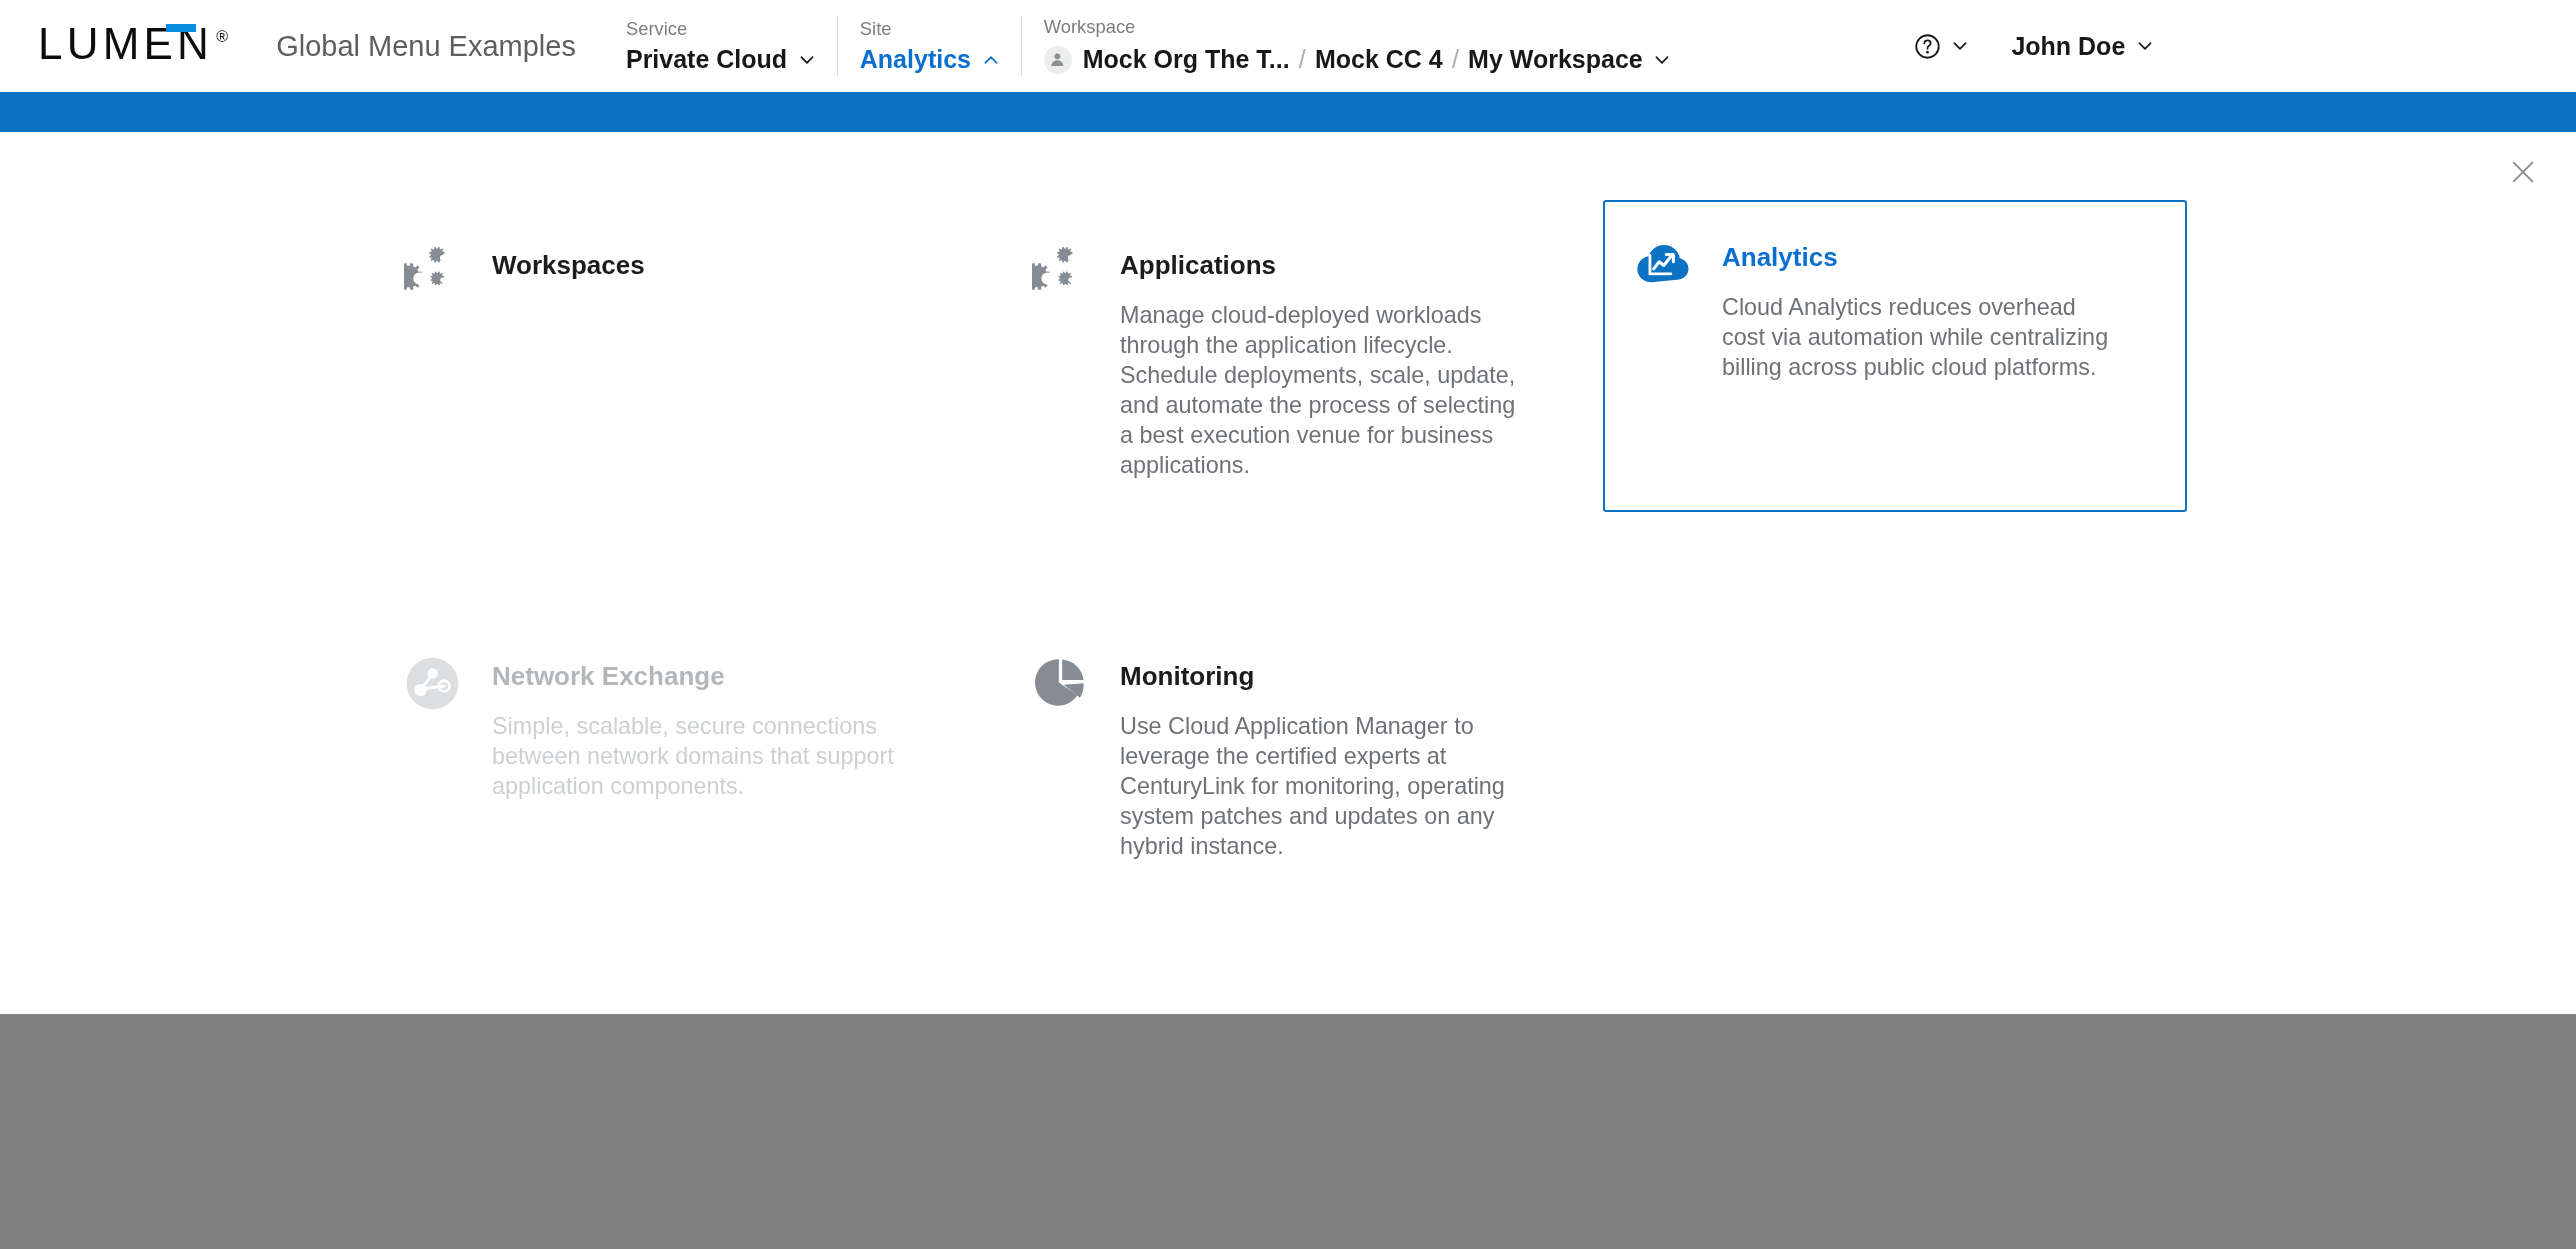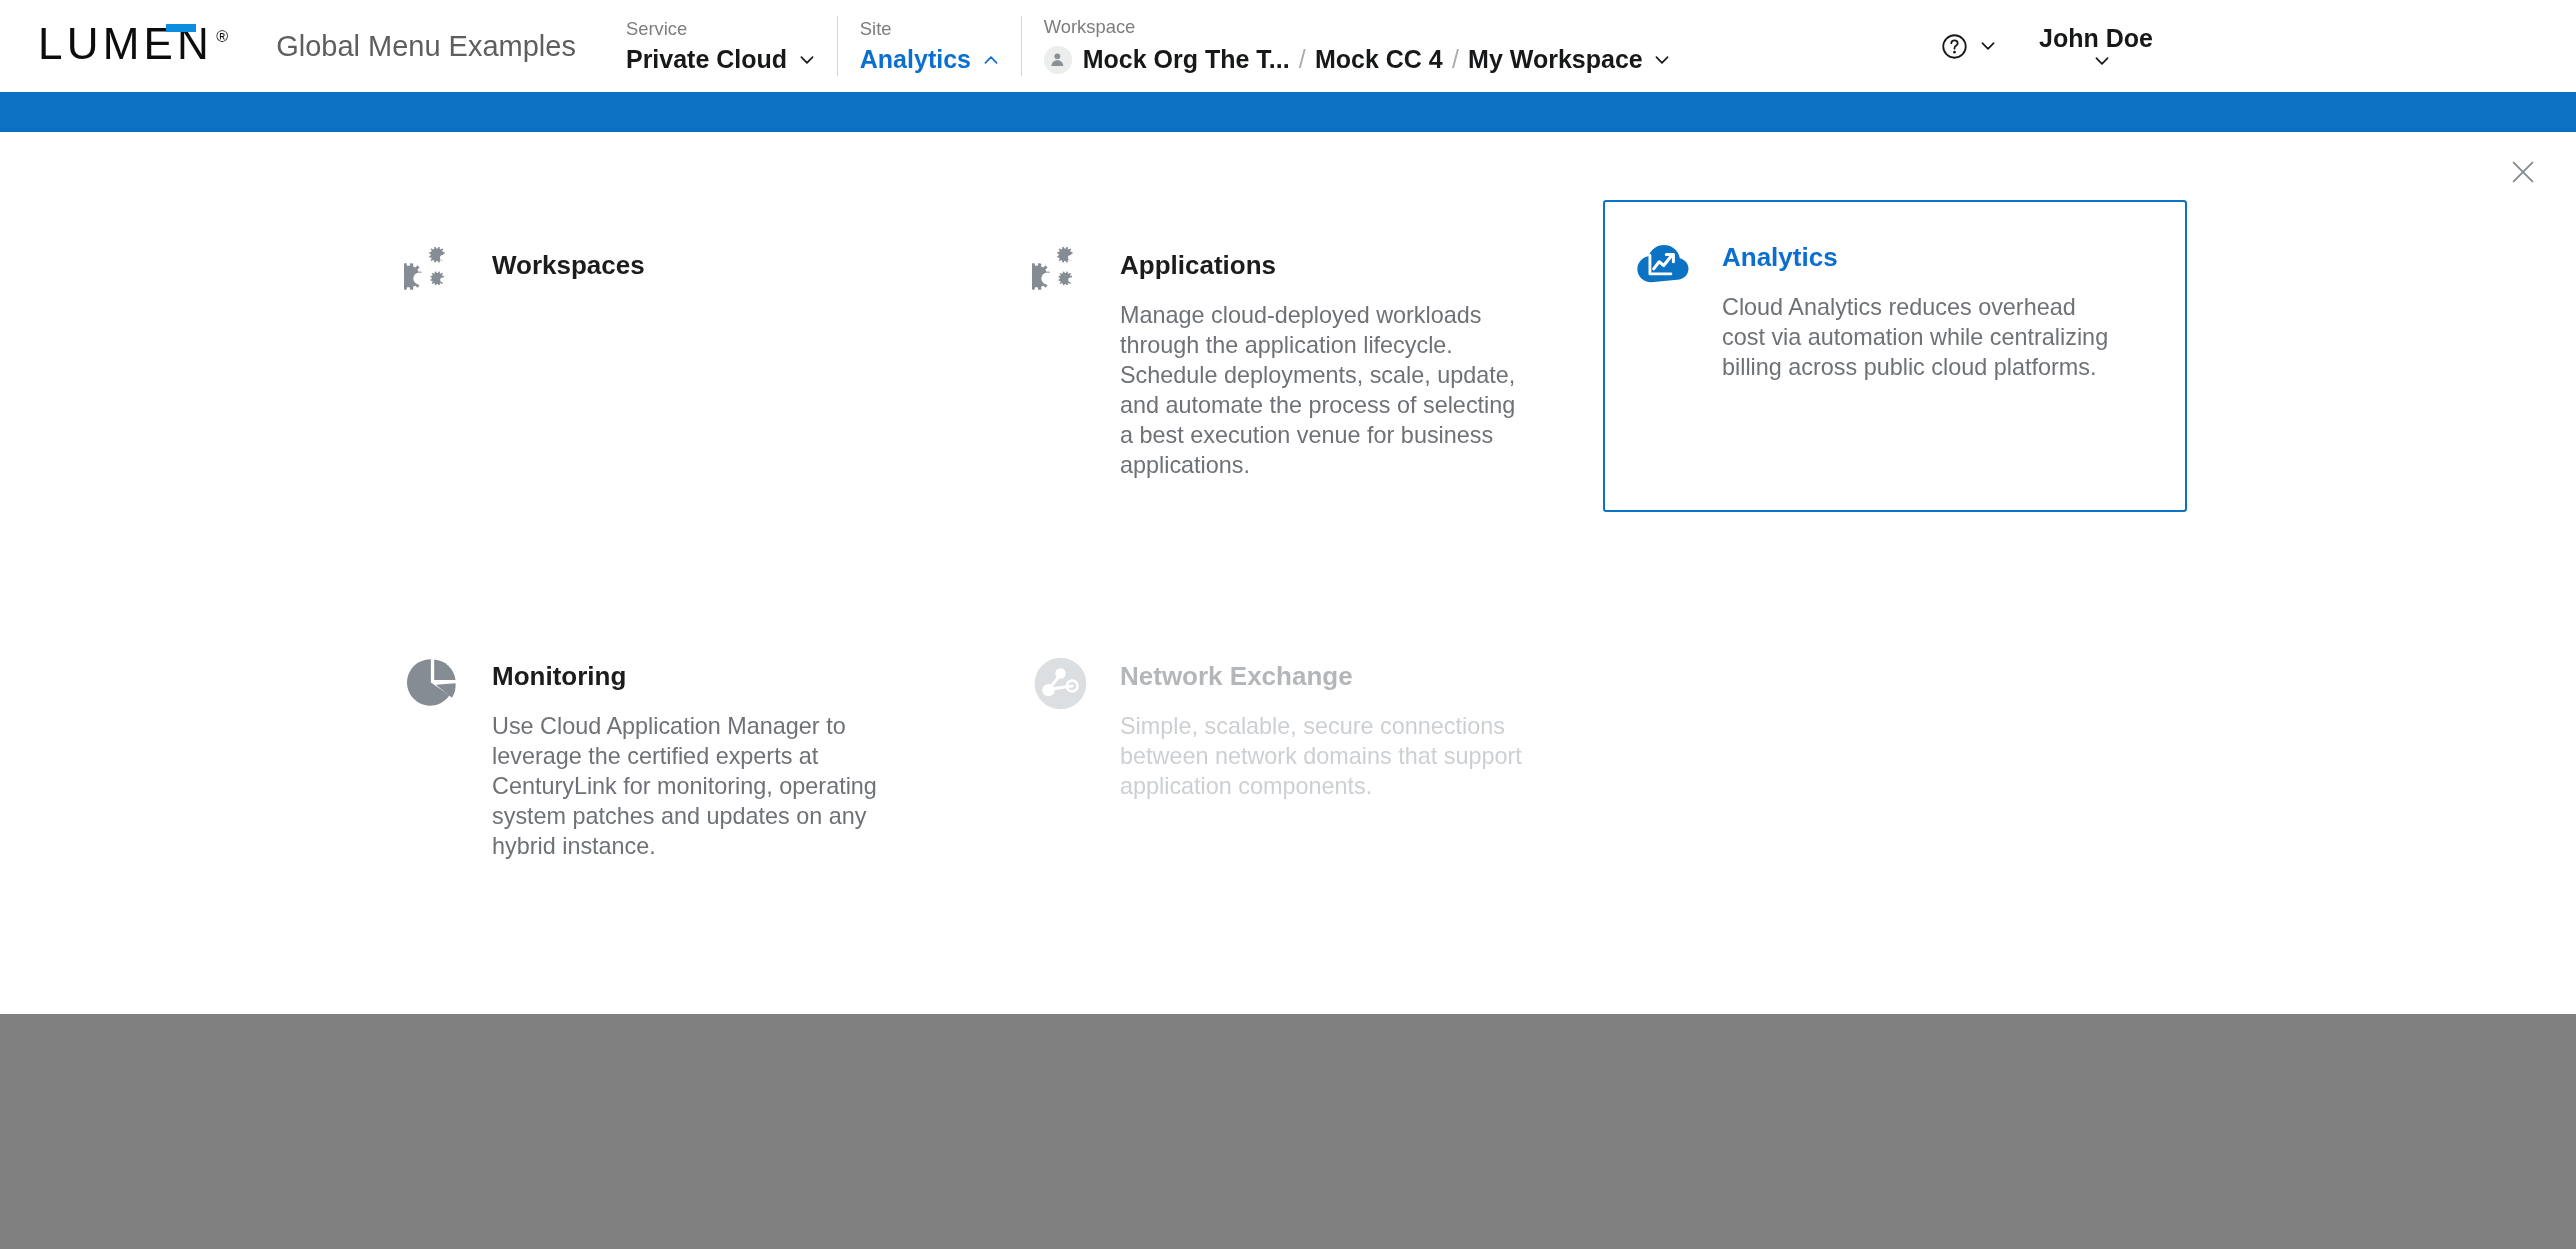--- a/index.html
+++ b/index.html
@@ -151,21 +151,20 @@
     margin-right: 43px;
   }
   .help-icon { width: 27px; height: 27px; display:block; }
   .user-group {
     display: flex;
     align-items: center;
     font-size: 25px;
     font-weight: 700;
     color: #16181a;
     white-space: nowrap;
-    flex-direction: column;
   }
 
   
   .blue-bar {
     position: absolute;
     top: 92px; left: 0;
     width: 2576px;
     height: 40px;
     background: #0b72c4;
   }
@@ -425,46 +424,46 @@
         </svg>
       </div>
       <div class="card-body">
         <div class="card-title blue">Analytics</div>
         <div class="card-desc narrow3">Cloud Analytics reduces overhead cost via automation while centralizing billing across public cloud platforms.</div>
       </div>
     </div>
 
     <div class="card" style="margin-top:77px;">
       <div class="card-icon">
-        <svg width="53" height="53" viewBox="0 0 64 64">
-          <path d="M30 4 A28 28 0 1 0 52.5 47.5 L30 32 Z" fill="#868c93"></path>
-          <path d="M34 4.2 A28 28 0 0 1 59.8 29 L34 29 Z" fill="#868c93"></path>
-          <path d="M59.8 33 A28 28 0 0 1 55.5 50.5 L36 34.8 L59.8 33 Z" fill="#868c93"></path>
-        </svg>
-      </div>
-      <div class="card-body">
-        <div class="card-title">Monitoring</div>
-        <div class="card-desc narrow4">Use Cloud Application Manager to leverage the certified experts at CenturyLink for monitoring, operating system patches and updates on any hybrid instance.</div>
-      </div>
-    </div>
-
-    <div class="card" style="margin-top:77px;">
-      <div class="card-icon">
         <svg width="55" height="55" viewBox="0 0 66 66">
           <circle cx="33" cy="33" r="31" fill="#dcdfe1"></circle>
           <path d="M19 40 L33 22 M19 40 L47 36" fill="none" stroke="#ffffff" stroke-width="3.6" stroke-linecap="round"></path>
           <circle cx="33" cy="21" r="6.2" fill="#ffffff"></circle>
           <circle cx="18.5" cy="41" r="7.4" fill="#ffffff"></circle>
           <circle cx="47" cy="36" r="6.4" fill="none" stroke="#ffffff" stroke-width="3.2"></circle>
         </svg>
       </div>
       <div class="card-body">
         <div class="card-title muted">Network Exchange</div>
         <div class="card-desc muted narrow2">Simple, scalable, secure connections between network domains that support application components.</div>
       </div>
     </div>
 
+    <div class="card" style="margin-top:77px;">
+      <div class="card-icon">
+        <svg width="53" height="53" viewBox="0 0 64 64">
+          <path d="M30 4 A28 28 0 1 0 52.5 47.5 L30 32 Z" fill="#868c93"></path>
+          <path d="M34 4.2 A28 28 0 0 1 59.8 29 L34 29 Z" fill="#868c93"></path>
+          <path d="M59.8 33 A28 28 0 0 1 55.5 50.5 L36 34.8 L59.8 33 Z" fill="#868c93"></path>
+        </svg>
+      </div>
+      <div class="card-body">
+        <div class="card-title">Monitoring</div>
+        <div class="card-desc narrow4">Use Cloud Application Manager to leverage the certified experts at CenturyLink for monitoring, operating system patches and updates on any hybrid instance.</div>
+      </div>
+    </div>
+
   </div>
 
   <div class="scrim"></div>
 
 </div>
 
 
 </body></html>

